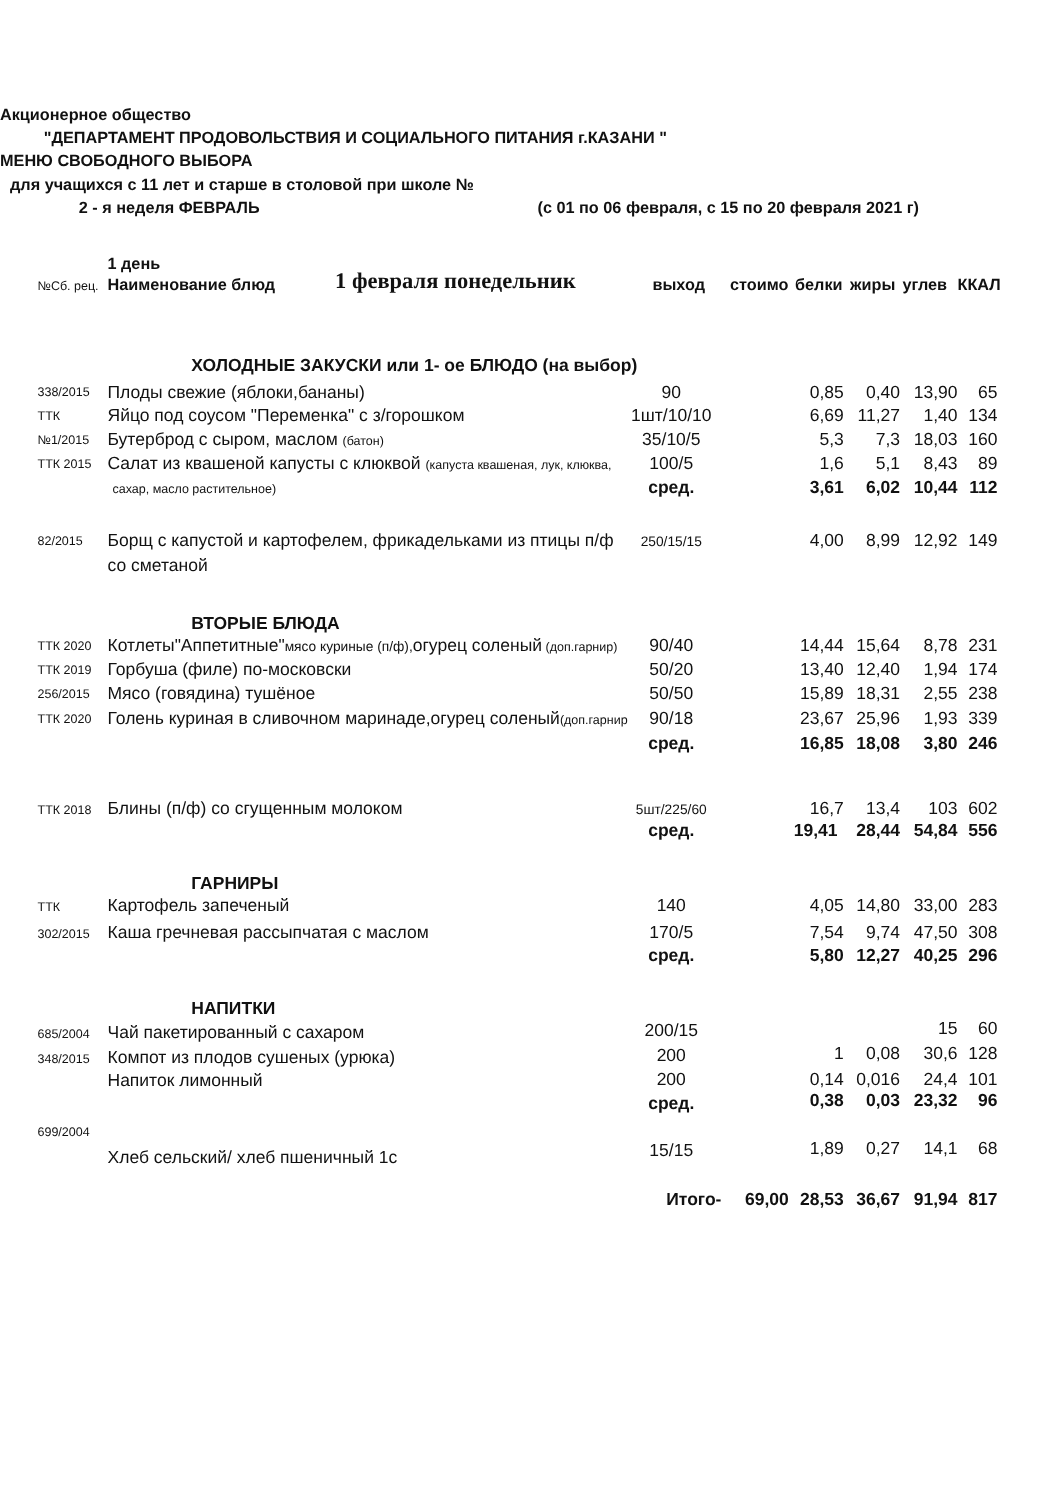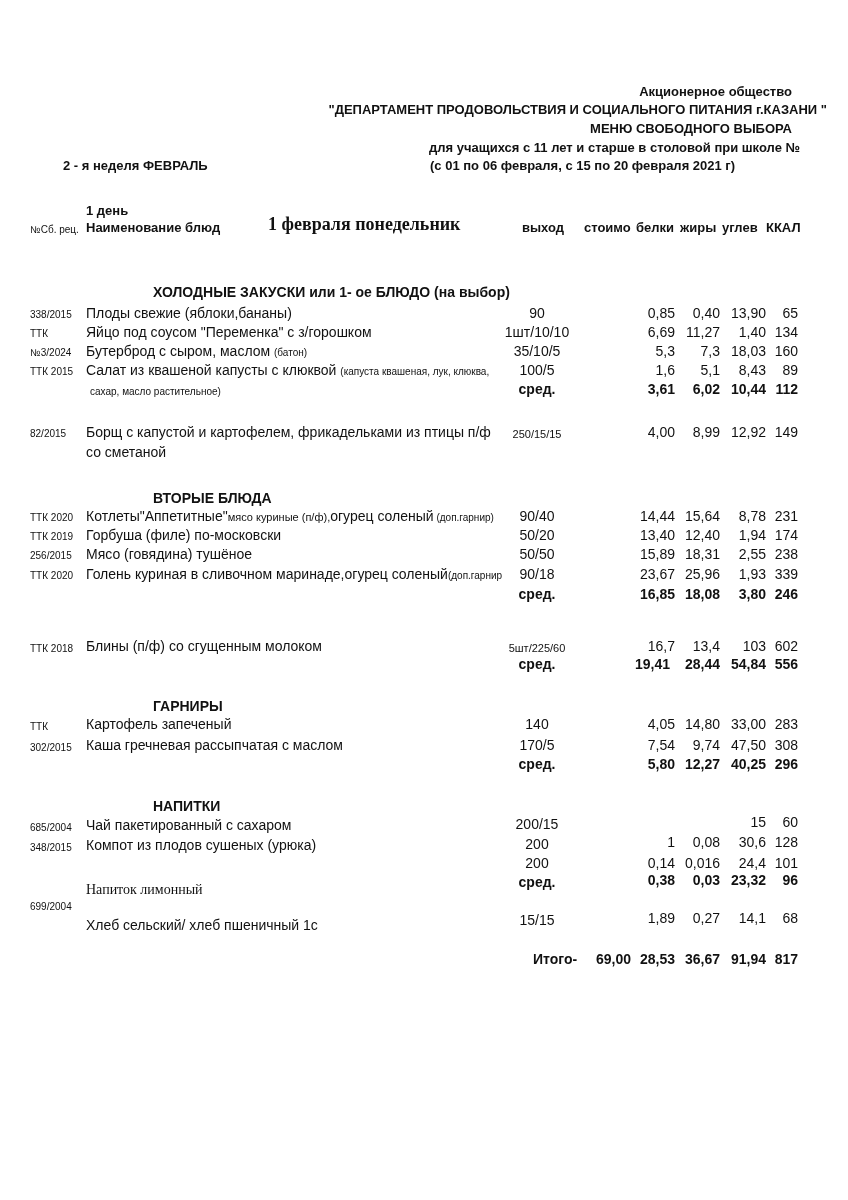--- a/index.html
+++ b/index.html
@@ -1,19 +1,19 @@
 <!DOCTYPE html>
 <html><head>
 <meta charset="utf-8">
 <style>
   html, body { margin: 0; padding: 0; background: #ffffff; }
   body { width: 848px; height: 1200px; position: relative; overflow: hidden; color: #111; font-family: "Liberation Sans", sans-serif; }
   .abs { position: absolute; white-space: nowrap; }
   .b { font-weight: bold; }
-  .hdr { font-size: 13px; font-weight: bold; text-align: right; left: 0; width: 792px; }
+  .hdr { font-size: 13px; font-weight: bold; text-align: left; left: 0; width: 792px; }
   .code { font-size: 10px; left: 30px; }
   .name { font-size: 14px; left: 86px; }
   .small { font-size: 10px; }
   .sec { font-size: 14px; font-weight: bold; left: 153px; }
   .num { font-size: 14px; text-align: right; }
   .out { font-size: 14px; text-align: center; width: 90px; left: 492px; }
   .c1 { left: 576px; width: 55px; }
   .c2 { left: 630px; width: 45px; }
   .c3 { left: 676px; width: 44px; }
   .c4 { left: 722px; width: 44px; }
@@ -55,21 +55,21 @@
 <div>
   <div class="abs code" style="top:328px;">ТТК</div>
   <div class="abs name" style="top:324px;">Яйцо под соусом "Переменка" с з/горошком</div>
   <div class="abs out" style="top:324px;">1шт/10/10</div>
   <div class="abs num c2" style="top:324px;">6,69</div>
   <div class="abs num c3" style="top:324px;">11,27</div>
   <div class="abs num c4" style="top:324px;">1,40</div>
   <div class="abs num c5" style="top:324px;">134</div>
 </div>
 <div>
-  <div class="abs code" style="top:347px;">№3/2024</div>
+  <div class="abs code" style="top:347px;">№1/2015</div>
   <div class="abs name" style="top:343px;"><span>Бутерброд с сыром, маслом</span> <span class="small">(батон)</span></div>
   <div class="abs out" style="top:343px;">35/10/5</div>
   <div class="abs num c2" style="top:343px;">5,3</div>
   <div class="abs num c3" style="top:343px;">7,3</div>
   <div class="abs num c4" style="top:343px;">18,03</div>
   <div class="abs num c5" style="top:343px;">160</div>
 </div>
 <div>
   <div class="abs code" style="top:366px;">ТТК 2015</div>
   <div class="abs name" style="top:362px;"><span>Салат из квашеной капусты с клюквой</span> <span class="small">(капуста квашеная, лук, клюква,</span></div>
@@ -203,21 +203,21 @@
   <div class="abs code" style="top:842px;">348/2015</div>
   <div class="abs name" style="top:837px;">Компот из плодов сушеных (урюка)</div>
   <div class="abs out" style="top:836px;">200</div>
   <div class="abs num c2" style="top:834px;">1</div>
   <div class="abs num c3" style="top:834px;">0,08</div>
   <div class="abs num c4" style="top:834px;">30,6</div>
   <div class="abs num c5" style="top:834px;">128</div>
 </div>
 <div>
   <div class="abs code" style="top:861px;margin-top:40px;">699/2004</div>
-  <div class="abs name" style="top:882px;font-family:Liberation Serif, serif;">Напиток лимонный</div>
+  <div class="abs name" style="top:856px;">Напиток лимонный</div>
   <div class="abs out" style="top:855px;">200</div>
   <div class="abs num c2" style="top:855px;">0,14</div>
   <div class="abs num c3" style="top:855px;">0,016</div>
   <div class="abs num c4" style="top:855px;">24,4</div>
   <div class="abs num c5" style="top:855px;">101</div>
 </div>
 <div>
   <div class="abs out bold" style="top:874px;">сред.</div>
   <div class="abs num c2 bold" style="top:872px;">0,38</div>
   <div class="abs num c3 bold" style="top:872px;">0,03</div>

